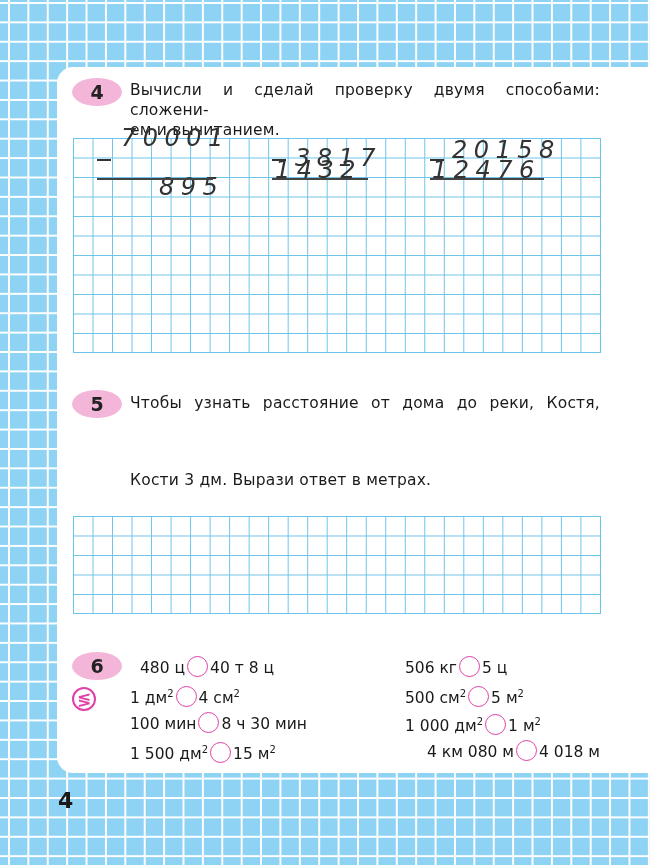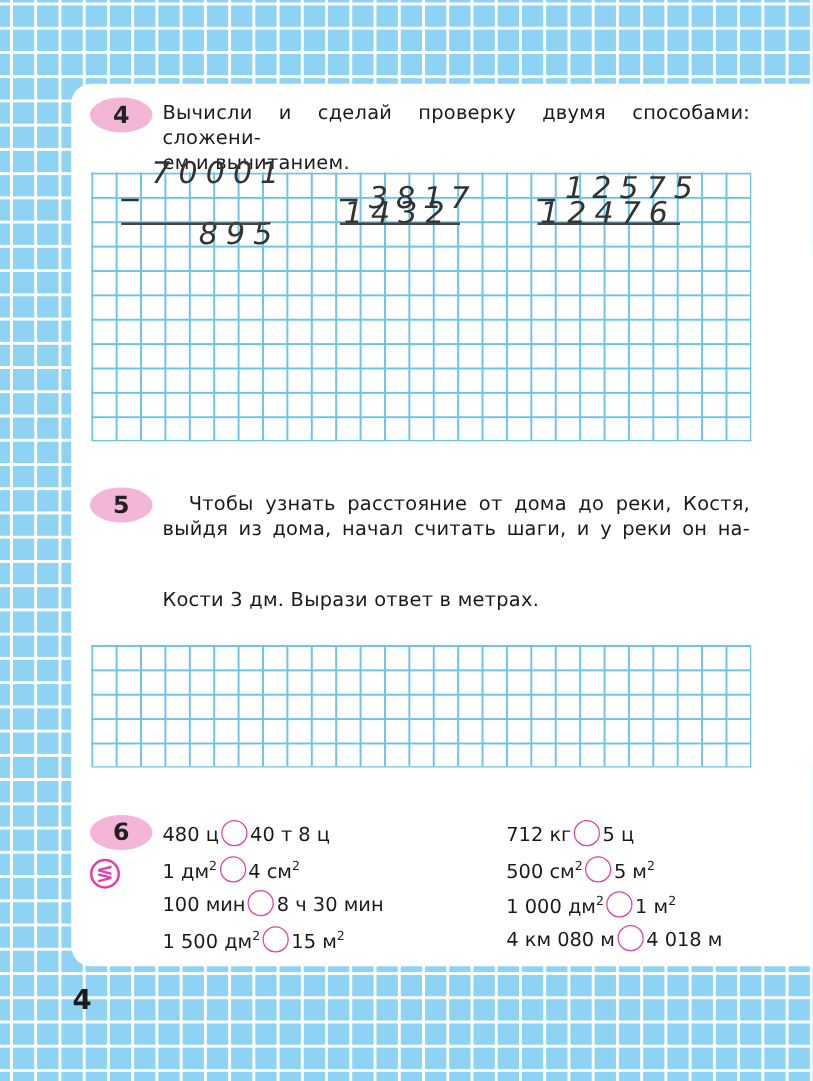--- a/index.html
+++ b/index.html
@@ -77,60 +77,59 @@
 <div class="hand" style="left:121px;top:128px;">70001</div>
 <div class="hand" style="left:159px;top:177px;">895</div>
 <div class="underline" style="left:97px;top:178px;width:116px;"></div>
 
 <div class="minus" style="left:272px;top:159px;"></div>
 <div class="hand" style="left:295px;top:148px;">3817</div>
 <div class="hand" style="left:275px;top:160px;">1432</div>
 <div class="underline" style="left:272px;top:178px;width:96px;"></div>
 
 <div class="minus" style="left:430px;top:159px;"></div>
-<div class="hand" style="left:452px;top:140px;">12575</div>
+<div class="hand" style="left:452px;top:140px;">20158</div>
 <div class="hand" style="left:432px;top:160px;">12476</div>
 <div class="underline" style="left:430px;top:178px;width:114px;"></div>
 
 <div class="badge" style="left:72px;top:390px;">
     <span>5</span>
   </div>
 <div class="text" style="left:130px;top:393px;width:470px;">
-  <div style="text-align-last:justify;margin-left:21px;">Чтобы узнать расстояние от дома до реки, Костя,</div>
-  <div style="text-align-last:justify;">выйдя из дома, начал считать шаги, и у реки он на-</div>
+  <div style="text-align-last:justify;">Чтобы узнать расстояние от дома до реки, Костя,</div>
 </div>
 <div class="text" style="left:130px;top:470px;width:470px;">
   <div>Кости 3 дм. Вырази ответ в метрах.</div>
 </div>
 <div class="grid" style="left:73px;top:516px;width:527px;height:97px;"></div>
 
 <div class="badge" style="left:72px;top:652px;">
     <span>6</span>
   </div>
 <div class="cmp-icon">≶</div>
 
-<div class="cmp" style="left:130px;top:656px;text-align:center;">
+<div class="cmp" style="left:140px;top:656px;text-align:center;">
   <span>480 ц</span><span class="circle"></span><span>40 т 8 ц</span>
 </div>
 <div class="cmp" style="left:130px;top:684px;">
   <span>1 дм</span><sup>2</sup><span class="circle"></span><span>4 см</span><sup>2</sup>
 </div>
 <div class="cmp" style="left:130px;top:712px;">
   <span>100 мин</span><span class="circle"></span><span>8 ч 30 мин</span>
 </div>
 <div class="cmp" style="left:130px;top:740px;">
   <span>1 500 дм</span><sup>2</sup><span class="circle"></span><span>15 м</span><sup>2</sup>
 </div>
 
 <div class="cmp" style="left:405px;top:656px;">
-  <span>712 кг</span><span class="circle"></span><span>5 ц</span>
+  <span>506 кг</span><span class="circle"></span><span>5 ц</span>
 </div>
 <div class="cmp" style="left:405px;top:684px;">
   <span>500 см</span><sup>2</sup><span class="circle"></span><span>5 м</span><sup>2</sup>
 </div>
 <div class="cmp" style="left:405px;top:712px;">
   <span>1 000 дм</span><sup>2</sup><span class="circle"></span><span>1 м</span><sup>2</sup>
 </div>
-<div class="cmp" style="left:405px;top:740px;">
+<div class="cmp" style="left:427px;top:740px;">
   <span>4 км 080 м</span><span class="circle"></span><span>4 018 м</span>
 </div>
 
 <div class="pagenum">4</div>
 
 </body></html>

